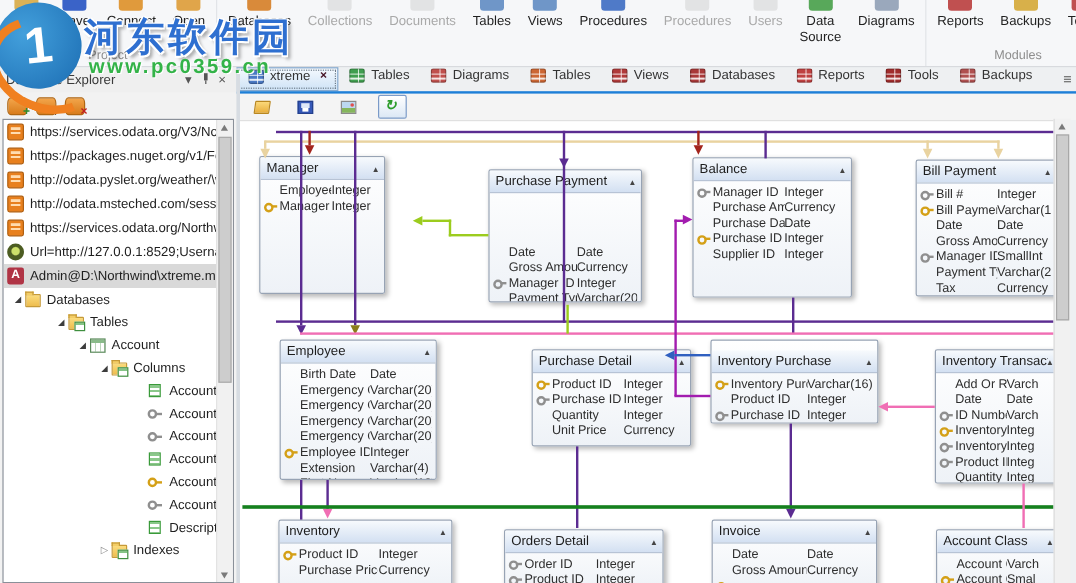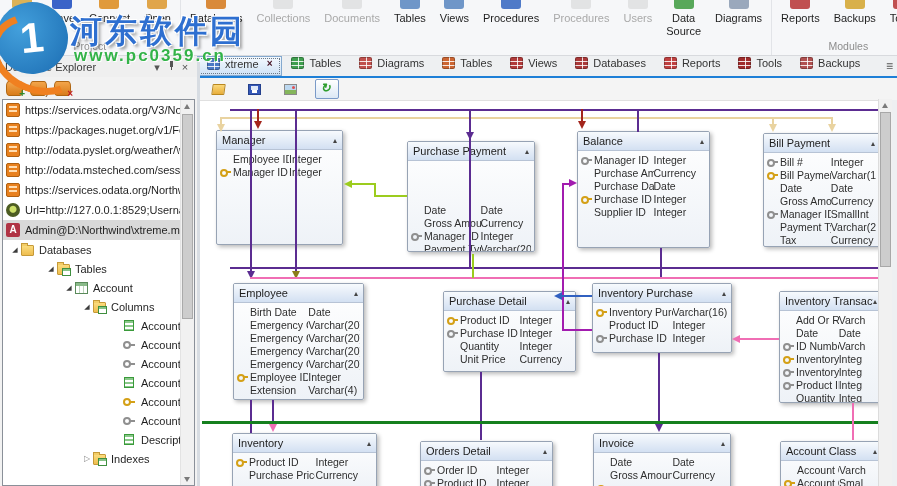--- a/index.html
+++ b/index.html
@@ -486,21 +486,21 @@
     </span>
 
     <span class="tbbtn refresh-btn">
       <i class="tbico refresh-icon"></i>
     </span>
   </div>
 <div class="canvasbg"></div>
 
 <div class="entities">
 
-    <div class="entity" style="left: 216px; top: 130px; width: 127px; height: 115px;">
+    <div class="entity" style="left: 216px; top: 130px; width: 105px; height: 115px;">
       <div class="ehead">
         <span class="etitle">Manager</span>
         <span class="ecollapse">▴</span>
       </div>
       <div class="erows">
 
           <div class="erow">
             <span class="ekey"></span>
             <span class="ename">Employee ID</span>
             <span class="etype">Integer</span>
@@ -738,21 +738,21 @@
           </div>
 
           <div class="erow">
             <span class="ekey"></span>
             <span class="ename">Unit Price</span>
             <span class="etype">Currency</span>
           </div>
         </div>
     </div>
 
-    <div class="entity" style="left: 592px; top: 283px; width: 140px; height: 70px;">
+    <div class="entity" style="left: 592px; top: 283px; width: 140px; height: 70px; justify-content: flex-end;">
       <div class="ehead">
         <span class="etitle">Inventory Purchase</span>
         <span class="ecollapse">▴</span>
       </div>
       <div class="erows">
 
           <div class="erow">
             <span class="ekey gold"></span>
             <span class="ename">Inventory Purcha</span>
             <span class="etype">Varchar(16)</span>

